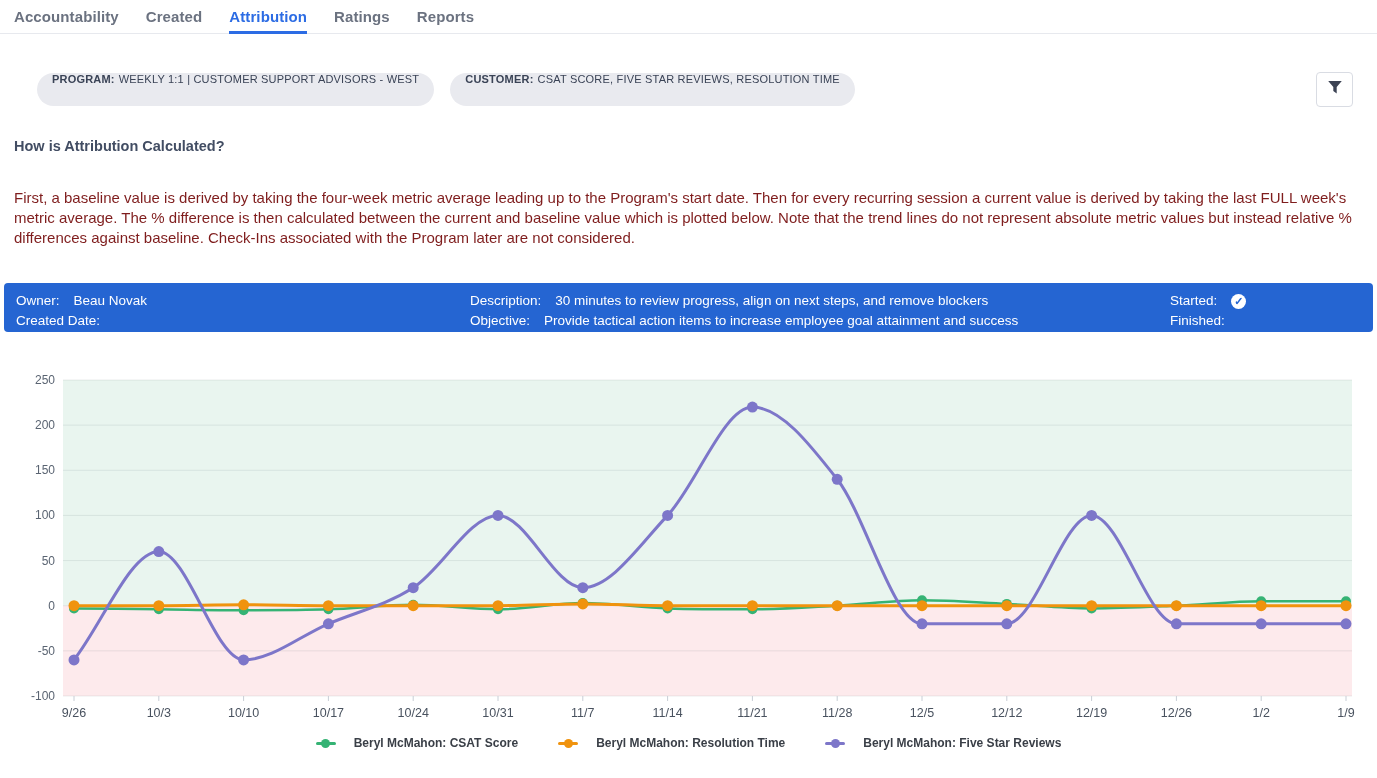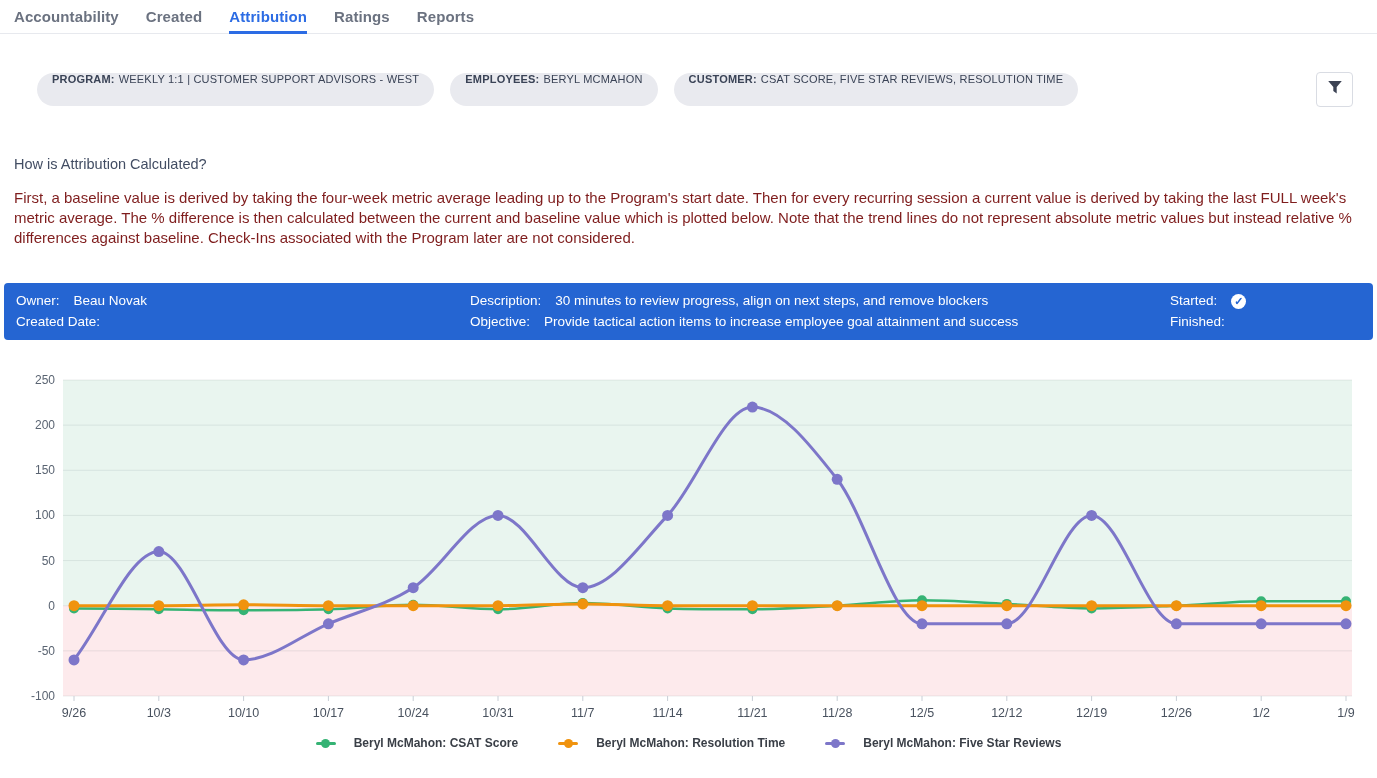--- a/index.html
+++ b/index.html
@@ -16,26 +16,26 @@
 
   
   .filters-row { position:absolute; top:72px; left:37px; right:24px; height:34px; display:flex; gap:16px; align-items:center; }
   .chip { background:#e9eaef; border-radius:17px; height:33px; display:flex; 
           padding:0 15px; font-size:11px; color:#3a4356; white-space:nowrap; letter-spacing:.2px; }
   .chip b { font-weight:700; margin-right:4px; }
   .filter-btn { position:absolute; top:72px; right:24px; width:37px; height:35px; background:#fff;
           border:1px solid #d9dce3; border-radius:4px; display:flex; align-items:center; justify-content:center; cursor:pointer; }
 
   
-  .explainer-title { position:absolute; top:156px; left:14px; font-size:14.5px; color:#424d63; }
+  .explainer-title { position:absolute; top:138px; left:14px; font-size:14.5px; color:#424d63;font-weight:bold; }
   .explainer-body  { position:absolute; top:188px; left:14px; width:1350px; font-size:15px;
                      line-height:20px; color:#7f1d1d; }
 
   
-  .banner { position:absolute; top:283px; left:4px; right:4px; height:57px; border-radius:4px;
+  .banner { position:absolute; top:283px; left:4px; right:4px; height:49px; border-radius:4px;
             color:#fff; display:grid; grid-template-columns:454px 700px 1fr; padding:8px 0 8px 12px; }
   .banner .cell { display:flex; flex-direction:column; justify-content:space-between; }
   .banner .line { display:flex; gap:14px; font-size:13.5px; line-height:20px; align-items:center; }
   .check-icon { display:inline-flex; width:15px; height:15px; border-radius:50%; background:#fff;
                 color:#2565d2; font-size:11px; font-weight:700; align-items:center; justify-content:center; }
 
   
   .chart-svg { position:absolute; top:375px; left:0; }
   .legend { position:absolute; top:736px; left:0; right:0; display:flex; justify-content:center; gap:40px; }
   .legend-item { display:flex; align-items:center; gap:18px; cursor:pointer; }
@@ -54,24 +54,20 @@
     <div class="tab">Created</div>
     <div class="tab active">Attribution</div>
     <div class="tab">Ratings</div>
     <div class="tab">Reports</div>
   </div>
 
   <div class="filters-row">
     <div class="chip">
       <b>PROGRAM:</b>
       <span>WEEKLY 1:1 | CUSTOMER SUPPORT ADVISORS - WEST</span>
-    </div>
-    <div class="chip">
-      <b>EMPLOYEES:</b>
-      <span>BERYL MCMAHON</span>
     </div>
     <div class="chip">
       <b>CUSTOMER:</b>
       <span>CSAT SCORE, FIVE STAR REVIEWS, RESOLUTION TIME</span>
     </div>
   </div>
   <div class="filter-btn">
     <span>
       <svg width="16" height="15" viewBox="0 0 16 15">
           <path d="M1.2 1h13.6L9.7 6.9v6.6L6.3 11V6.9z" fill="#3c4354"></path>

